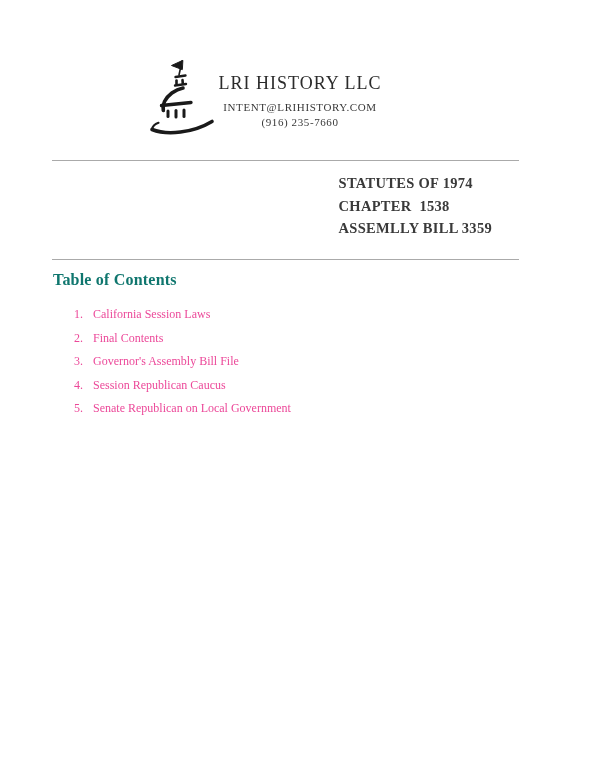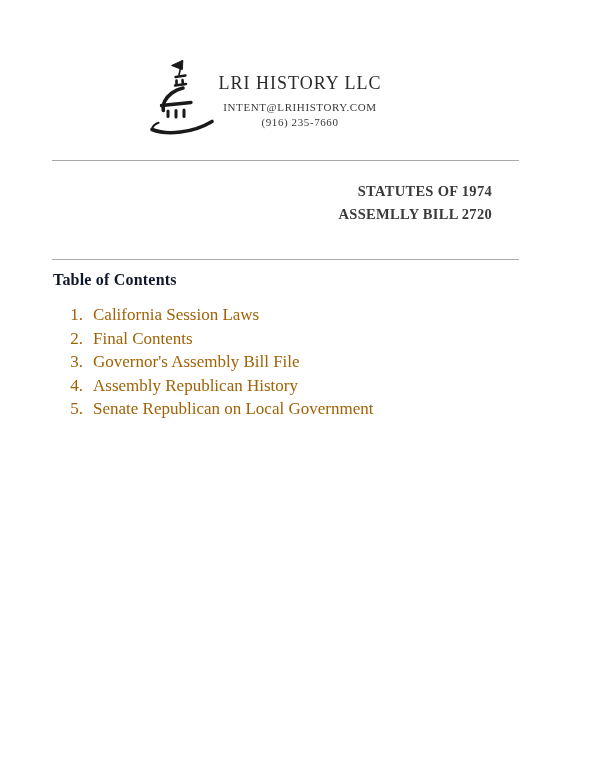--- a/index.html
+++ b/index.html
@@ -51,23 +51,22 @@
     border: none;
     border-top: 1.5px solid #aaaaaa;
     margin: 0;
   }
   .rule-top { top: 160px; }
   .rule-mid { top: 259px; }
 
   
   .reference {
     position: absolute;
-    top: 180px;
+    top: 172px;
     right: 108px;
-    text-align: right;
   }
   .ref-line {
     font-weight: bold;
     font-size: 14.5px;
     line-height: 22.5px;
     letter-spacing: 0.3px;
     color: #3a3a3a;
     white-space: pre;
   }
 
@@ -75,32 +74,32 @@
   .toc {
     position: absolute;
     left: 53px;
     top: 271px;
     right: 53px;
   }
   .toc-title {
     margin: 0;
     font-size: 16px;
     font-weight: bold;
-    color: #0f172a;
+    color: #0f766e;
     letter-spacing: 0.2px;
   }
   .toc-list {
     list-style: none;
     margin: 14px 0 0 0;
     padding: 0 0 0 17px;
   }
   .toc-item {
-    font-size: 17px;
+    font-size: 12px;
     line-height: 23.5px;
-    color: #a16207;
+    color: #ec4899;
   }
   .toc-num {
     display: inline-block;
     width: 13px;
     text-align: right;
     margin-right: 10px;
   }
 </style>
 </head>
 <body>
@@ -138,29 +137,30 @@
       <div class="company-name">LRI HISTORY LLC</div>
       <div class="contact-line">INTENT@LRIHISTORY.COM</div>
       <div class="contact-line">(916) 235-7660</div>
     </div>
   </header>
 
   <hr class="rule rule-top">
 
   <section class="reference">
     <div class="ref-line">STATUTES OF 1974</div>
-    <div class="ref-line">ASSEMLLY BILL 2720</div>
+    <div class="ref-line">CHAPTER  1538</div>
+    <div class="ref-line">ASSEMLLY BILL 3359</div>
   </section>
 
   <hr class="rule rule-mid">
 
   <section class="toc">
     <h2 class="toc-title">Table of Contents</h2>
     <ol class="toc-list">
       <li class="toc-item"><span class="toc-num">1.</span><span>California Session Laws</span></li>
       <li class="toc-item"><span class="toc-num">2.</span><span>Final Contents</span></li>
       <li class="toc-item"><span class="toc-num">3.</span><span>Governor's Assembly Bill File</span></li>
-      <li class="toc-item"><span class="toc-num">4.</span><span>Assembly Republican History</span></li>
+      <li class="toc-item"><span class="toc-num">4.</span><span>Session Republican Caucus</span></li>
       <li class="toc-item"><span class="toc-num">5.</span><span>Senate Republican on Local Government</span></li>
     </ol>
   </section>
 
 </div>
 
 </body></html>

